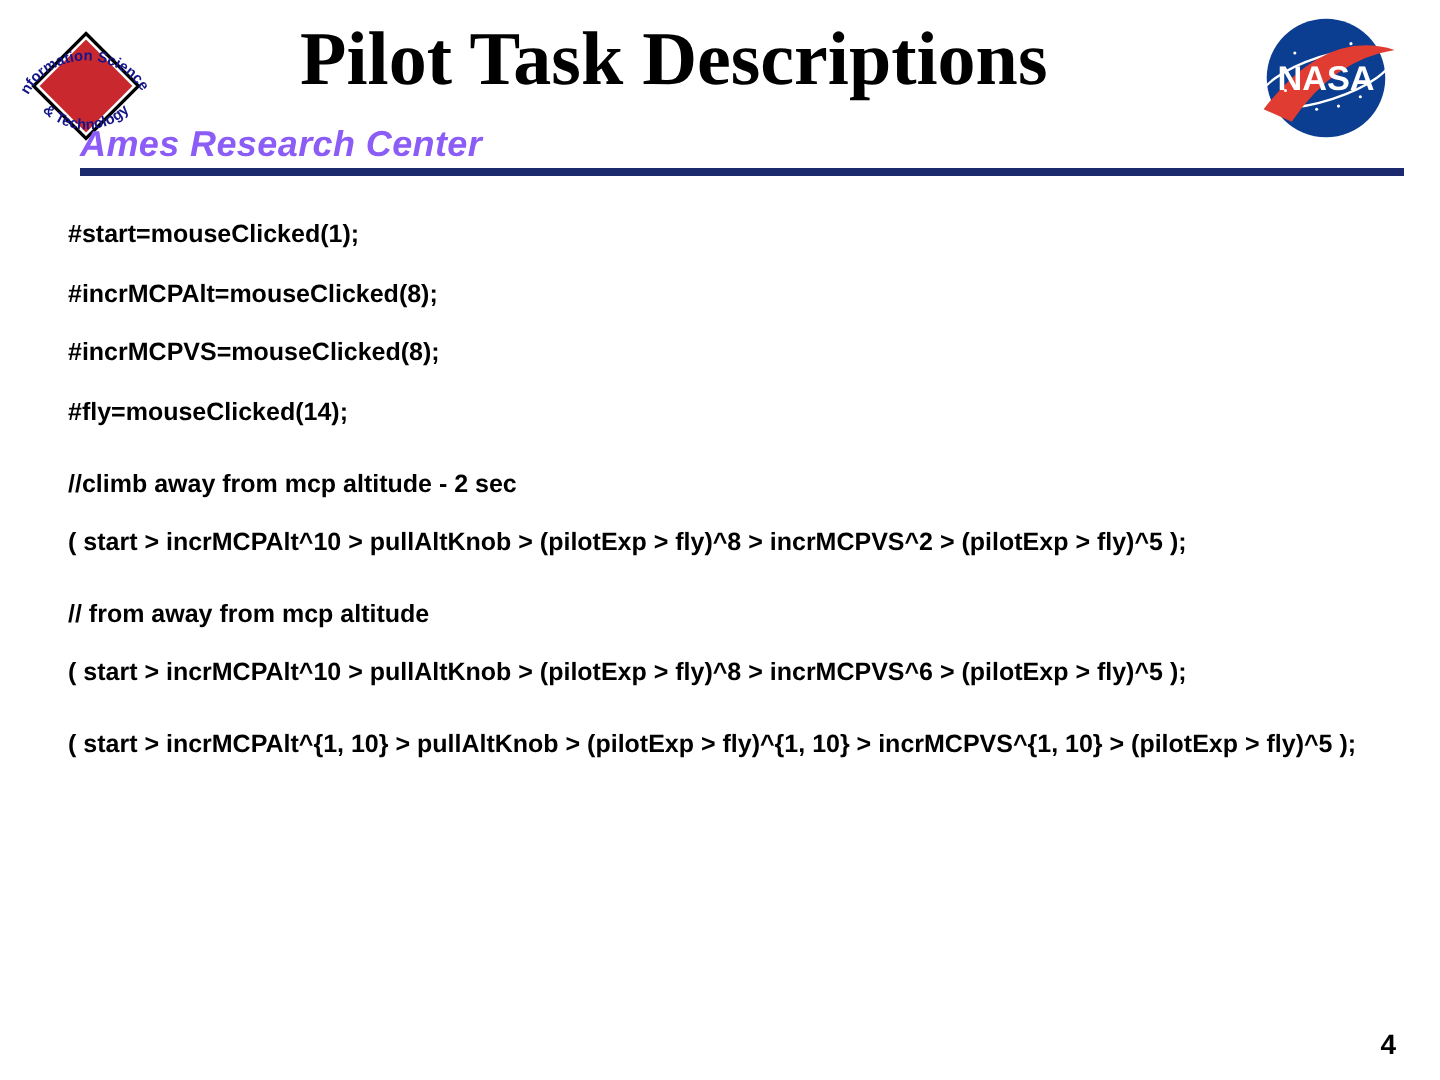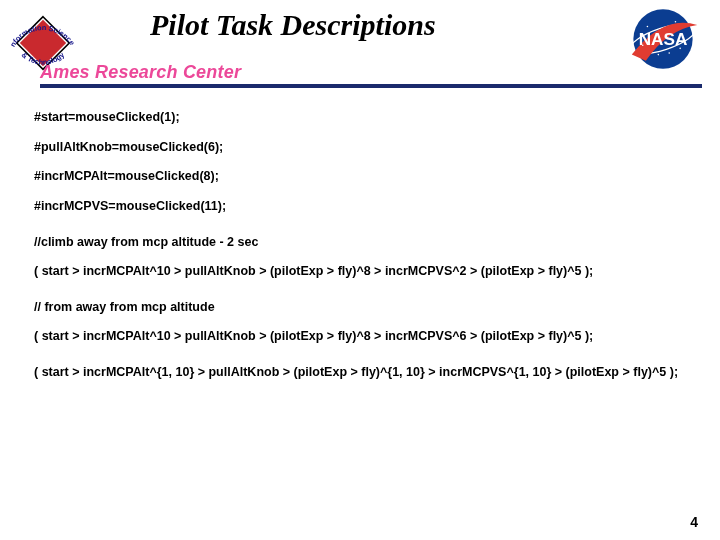--- a/index.html
+++ b/index.html
@@ -20,45 +20,44 @@
     left: 2px;
     top: 2px;
     width: 82px;
     height: 82px;
   }
   .title {
     position: absolute;
     left: 150px;
     top: 8px;
     font-family: "Times New Roman", Times, serif;
-    font-size: 30px;
+    font-size: 38px;
     font-weight: bold;
     color: #000;
     white-space: nowrap;
-    font-style: italic;
   }
   .nasa-logo {
     position: absolute;
     right: 18px;
     top: 6px;
     width: 78px;
     height: 66px;
   }
   .ames-bar {
     position: absolute;
     left: 40px;
     right: 18px;
     top: 62px;
     height: 26px;
   }
   .ames-text {
     font-style: italic;
     font-weight: bold;
     font-size: 18px;
-    color: #ec4899;
+    color: #8b5cf6;
     letter-spacing: 0.2px;
   }
   .ames-line {
     position: absolute;
     left: 0;
     right: 0;
     bottom: 0;
     height: 4px;
     background: #1a2a6c;
   }
@@ -120,23 +119,23 @@
   </svg>
 
   <div class="ames-bar">
     <span class="ames-text">Ames Research Center</span>
     <div class="ames-line"></div>
   </div>
 </div>
 
 <div class="content">
   <div class="code-line">#start=mouseClicked(1);</div>
-  <div class="code-line">#pullAltKnob=mouseClicked(6);</div>
   <div class="code-line">#incrMCPAlt=mouseClicked(8);</div>
-  <div class="code-line">#incrMCPVS=mouseClicked(11);</div>
+  <div class="code-line">#incrMCPVS=mouseClicked(8);</div>
+  <div class="code-line">#fly=mouseClicked(14);</div>
   <div class="code-line gap-top">//climb away from mcp altitude - 2 sec</div>
   <div class="code-line">( start &gt; incrMCPAlt^10 &gt; pullAltKnob &gt; (pilotExp &gt; fly)^8 &gt; incrMCPVS^2 &gt; (pilotExp &gt; fly)^5 );</div>
   <div class="code-line gap-top">// from away from mcp altitude</div>
   <div class="code-line">( start &gt; incrMCPAlt^10 &gt; pullAltKnob &gt; (pilotExp &gt; fly)^8 &gt; incrMCPVS^6 &gt; (pilotExp &gt; fly)^5 );</div>
   <div class="code-line gap-top">( start &gt; incrMCPAlt^{1, 10} &gt; pullAltKnob &gt; (pilotExp &gt; fly)^{1, 10} &gt; incrMCPVS^{1, 10} &gt; (pilotExp &gt; fly)^5 );</div>
 </div>
 
 <div class="page-num">4</div>
 
 </body></html>

